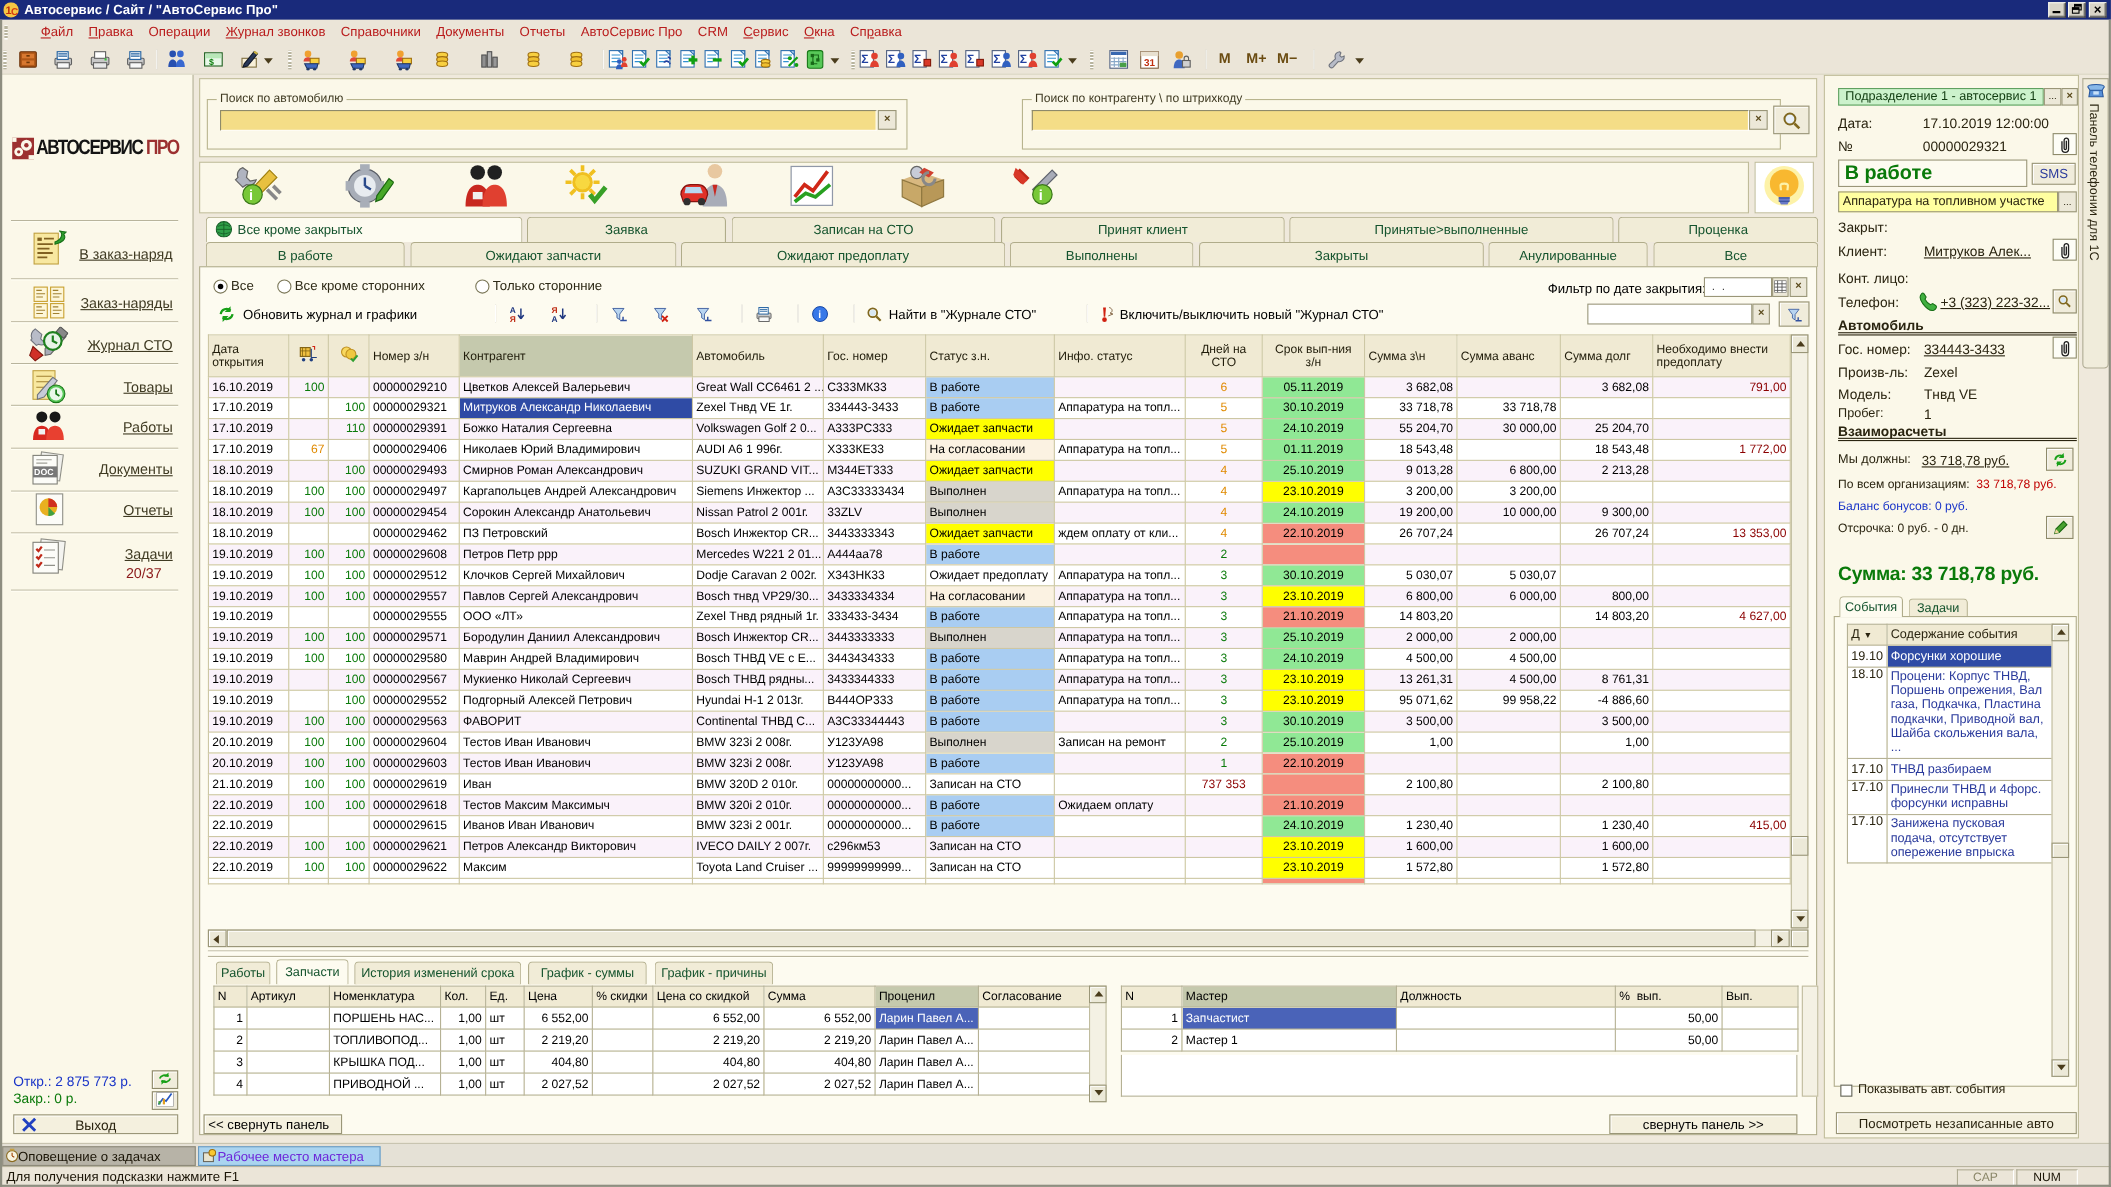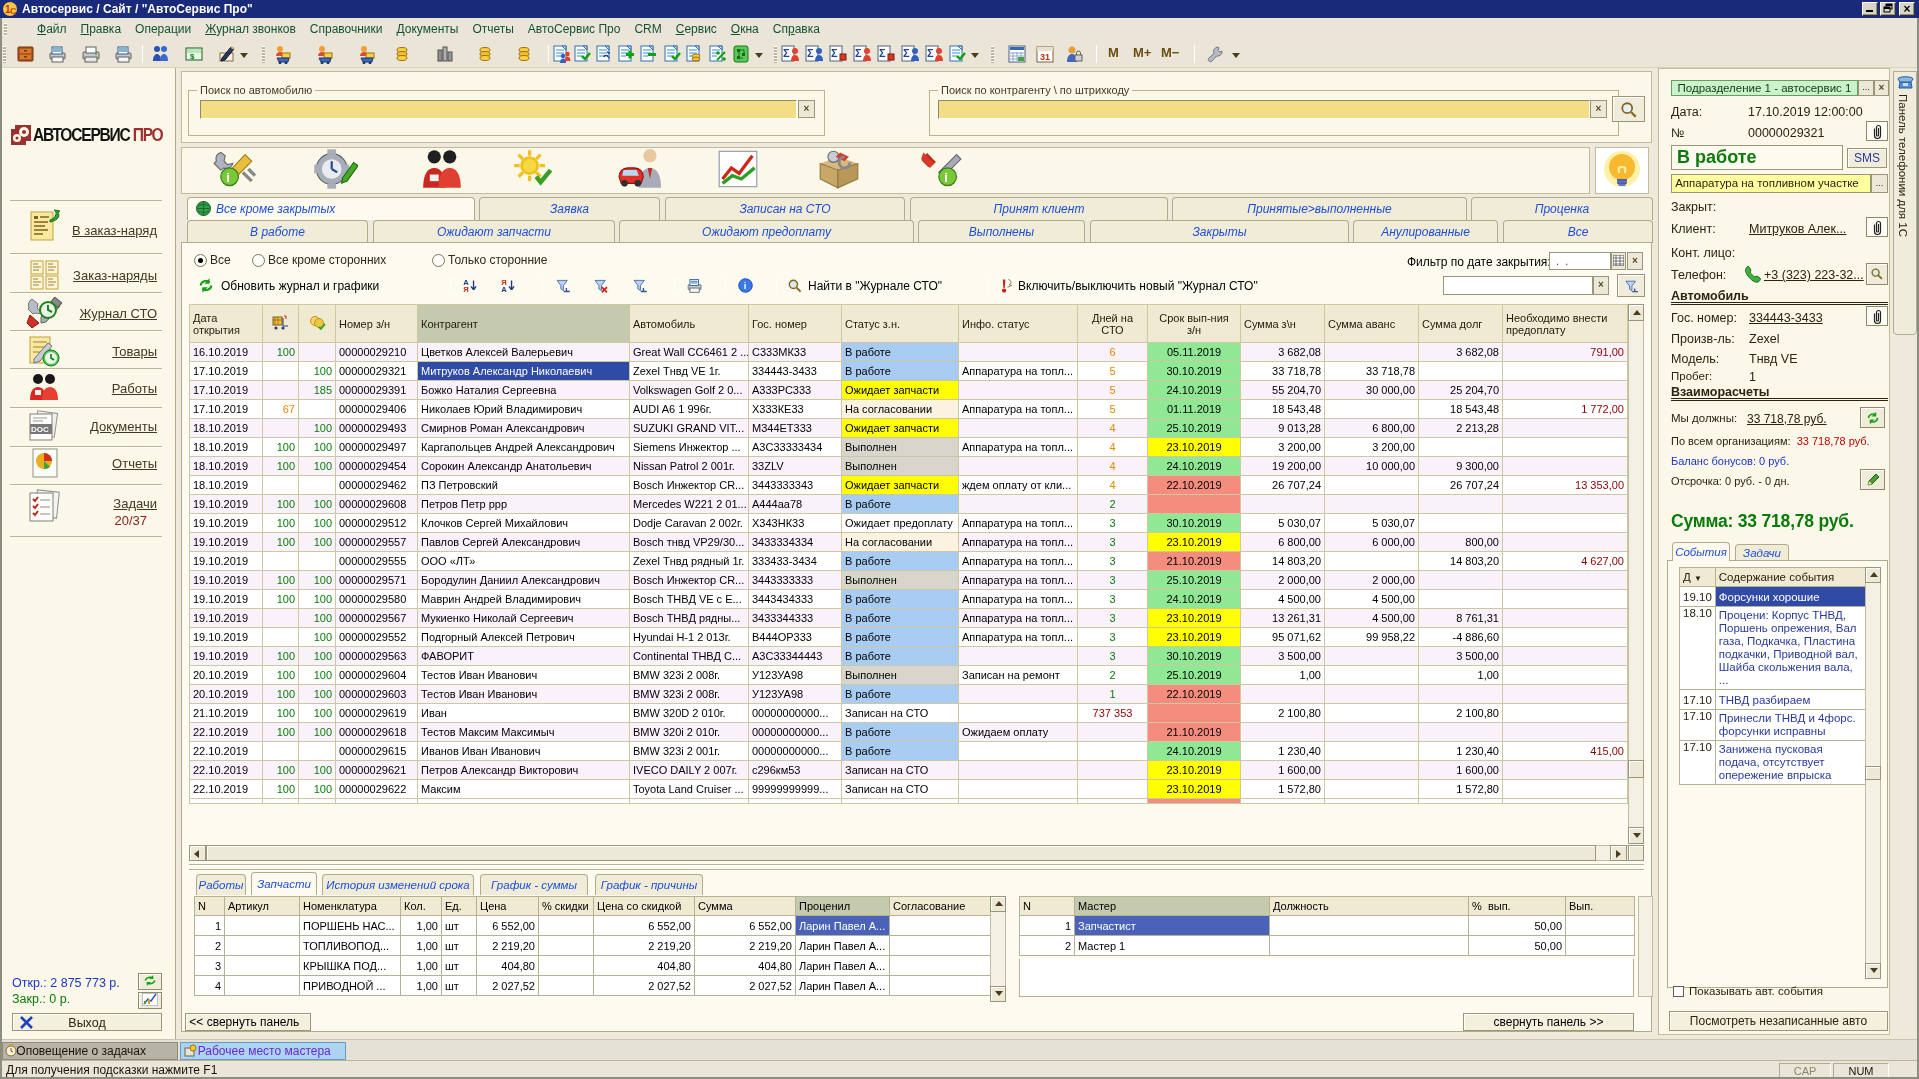--- a/index.html
+++ b/index.html
@@ -3,21 +3,21 @@
 <style>
 *{box-sizing:border-box;margin:0;padding:0;}
 html,body{width:1919px;height:1079px;overflow:hidden;}
 body{font-family:"Liberation Sans",sans-serif;background:#ebe5d8;position:relative;font-size:11px;color:#000;}
 .abs{position:absolute;}
 
 #titlebar{position:absolute;left:0;top:0;width:1919px;height:18px;background:#192a7b;color:#fff;font-weight:bold;font-size:12px;line-height:18px;}
 #titlebar .txt{position:absolute;left:22px;top:0;}
 .winbtn{position:absolute;top:2px;width:16px;height:14px;background:#d8d4c8;border:1px solid #f8f8f0;border-right-color:#303030;border-bottom-color:#303030;box-shadow:inset -1px -1px 0 #909088;font-size:10px;line-height:11px;text-align:center;color:#000;font-weight:bold;}
 
-#menubar{position:absolute;left:0;top:18px;width:1919px;height:23px;background:#ebe5d8;line-height:23px;font-size:12px;color:#14532d;}
+#menubar{position:absolute;left:0;top:18px;width:1919px;height:23px;background:#ebe5d8;line-height:23px;font-size:12px;color:#b91c1c;}
 #menubar span.mi{margin:0 7px;}
 #menubar u{text-decoration:underline;}
 .grip{position:absolute;width:3px;background:repeating-linear-gradient(180deg,#fff 0 1px,#b8b49e 1px 3px);}
 
 #toolbar{position:absolute;left:0;top:41px;width:1919px;height:27px;background:#ebe5d8;border-bottom:1px solid #d8d4c0;}
 .tbi{position:absolute;top:3px;width:20px;height:20px;}
 .tbsep{position:absolute;top:4px;width:1px;height:18px;background:#b8b49e;border-right:1px solid #fff;}
 .tbdrop{position:absolute;top:12px;width:0;height:0;border-left:4px solid transparent;border-right:4px solid transparent;border-top:5px solid #4a3c1c;}
 .mbtn{position:absolute;top:4px;font-weight:bold;font-size:13px;color:#6b4c12;}
 
@@ -27,21 +27,21 @@
 .sbsep{position:absolute;left:8px;width:152px;height:2px;border-top:1px solid #b8b49c;border-bottom:1px solid #fffef4;}
 .sblink{position:absolute;font-size:13px;color:#3f3a22;text-decoration:underline;right:18px;}
 .sbicon{position:absolute;left:22px;}
 
 .panel{position:absolute;background:#fbf8e9;border:1px solid #c0bc9a;}
 .fieldset{position:absolute;border:1px solid #b8b48e;}
 .fieldlegend{position:absolute;top:-7px;left:8px;background:#fbf8e9;padding:0 3px;font-size:11px;color:#3f3a22;}
 .yellowinput{position:absolute;background:#f4dd87;border:1px solid #8e8a6a;border-bottom-color:#fff;border-right-color:#fff;}
 .xbtn{position:absolute;width:17px;height:18px;background:#ece8d8;border:1px solid #9a9678;font-size:10px;font-weight:bold;color:#5a4a1c;text-align:center;line-height:16px;}
 
-.tab{position:absolute;height:23px;background:#f1ecd7;border:1px solid #b0ac8a;border-bottom:none;border-radius:4px 4px 0 0;text-align:center;font-size:12px;color:#1d4ed8;line-height:22px;font-style:italic;}
+.tab{position:absolute;height:23px;background:#f1ecd7;border:1px solid #b0ac8a;border-bottom:none;border-radius:4px 4px 0 0;text-align:center;font-size:12px;color:#14532d;line-height:22px;}
 .tab.active{background:#fdfbf0;z-index:5;}
 .tab.r2{background:#f1ecd7;}
 
 .radio{position:absolute;font-size:12px;color:#2e2a16;line-height:14px;padding-left:16px;}
 .radio:before{content:"";position:absolute;left:0;top:1px;width:11px;height:11px;border-radius:50%;background:#fff;border:1px solid #7a7656;}
 .radio.sel:after{content:"";position:absolute;left:4px;top:5px;width:5px;height:5px;border-radius:50%;background:#000;}
 
 #gridwrap{position:absolute;left:189px;top:304px;}
 table.grid{border-collapse:collapse;table-layout:fixed;font-size:11px;}
 table.grid td,table.grid th{border:1px solid #cdc7a4;padding:0 3px;overflow:hidden;white-space:nowrap;height:19px;font-weight:normal;}
@@ -688,21 +688,21 @@
           <td class="ctr org">5</td>
           <td class="dGreen">30.10.2019</td>
           <td class="num">33 718,78</td>
           <td class="num">33 718,78</td>
           <td class="num"></td>
           <td class="num" style="color:#8b0000"></td>
         </tr>
 <tr class="alt" style="height:19px">
           <td>17.10.2019</td>
           <td class="num grn"></td>
-          <td class="num grn">185</td>
+          <td class="num grn">110</td>
           <td>00000029391</td>
           <td class="">Божко Наталия Сергеевна</td>
           <td>Volkswagen Golf 2 0...</td>
           <td>А333РС333</td>
           <td class="stYellow">Ожидает запчасти</td>
           <td></td>
           <td class="ctr org">5</td>
           <td class="dGreen">24.10.2019</td>
           <td class="num">55 204,70</td>
           <td class="num">30 000,00</td>

